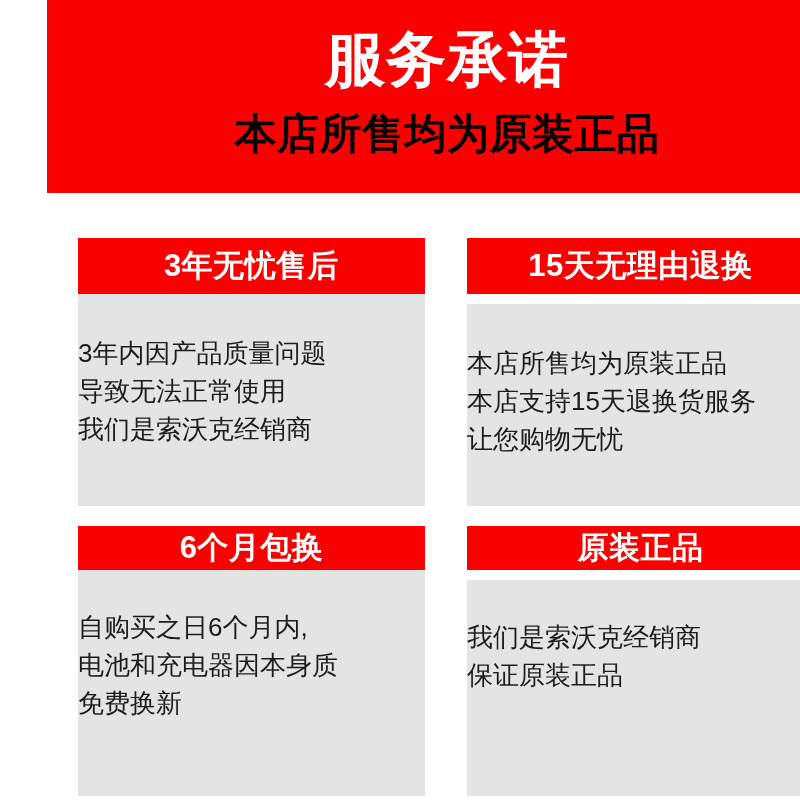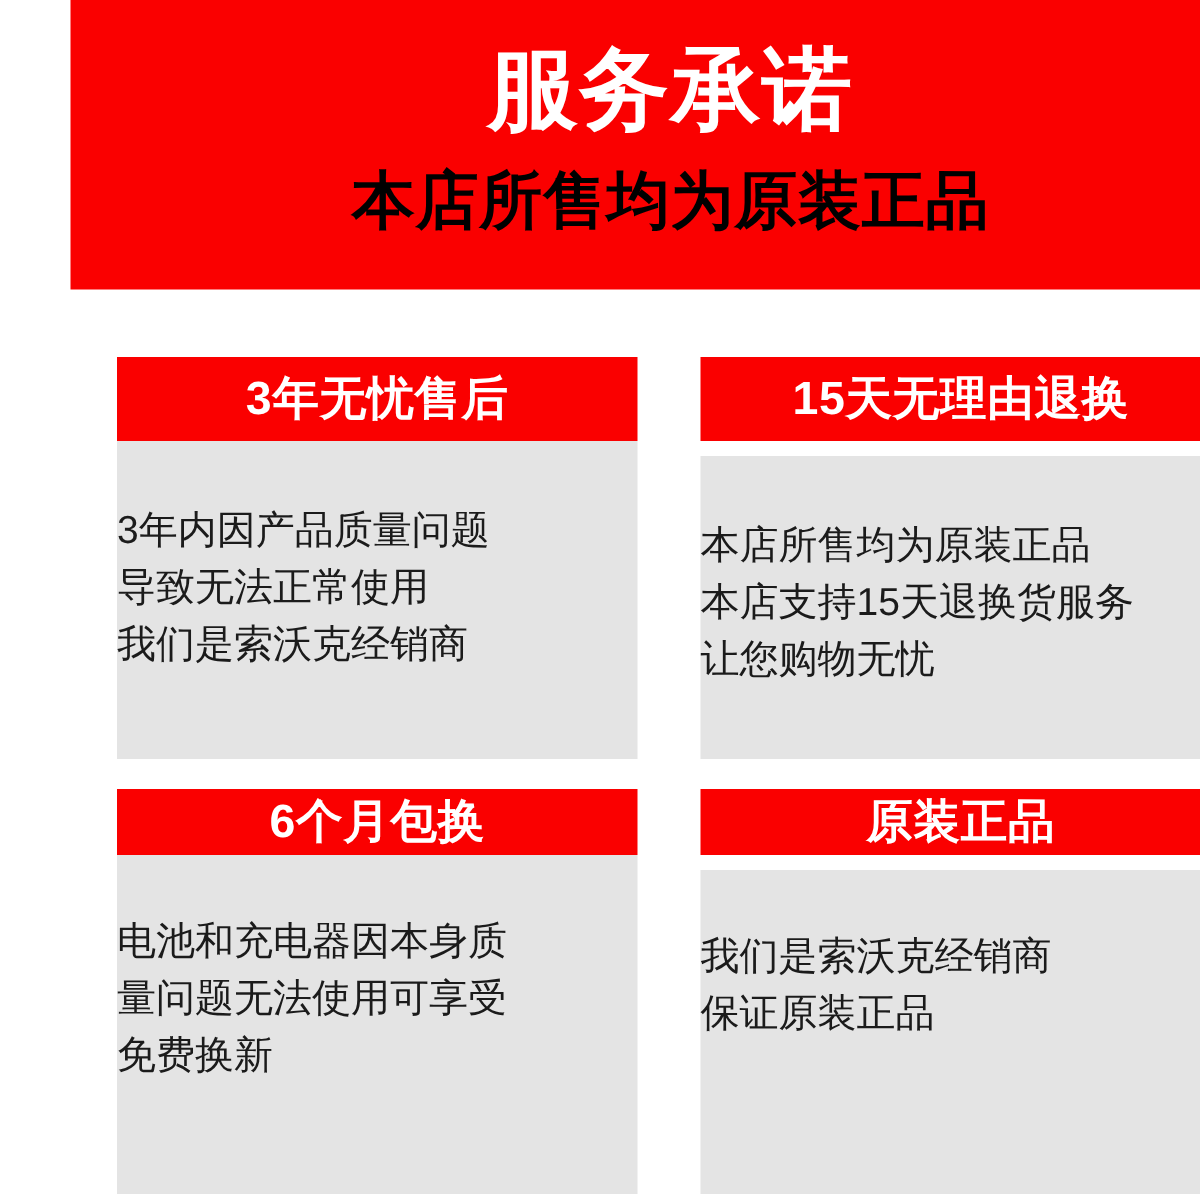--- a/index.html
+++ b/index.html
@@ -140,22 +140,22 @@
       <div class="card-body">
         <div class="body-line">本店所售均为原装正品</div>
         <div class="body-line">本店支持15天退换货服务</div>
         <div class="body-line">让您购物无忧</div>
       </div>
     </div>
 
     <div class="card card-r2 card-c1">
       <div class="card-header">6个月包换</div>
       <div class="card-body">
+        <div class="body-line">自购买之日6个月内,</div>
         <div class="body-line">电池和充电器因本身质</div>
-        <div class="body-line">量问题无法使用可享受</div>
         <div class="body-line">免费换新</div>
       </div>
     </div>
 
     <div class="card card-r2 card-c2">
       <div class="card-header">原装正品</div>
       <div class="card-body">
         <div class="body-line">我们是索沃克经销商</div>
         <div class="body-line">保证原装正品</div>
       </div>

